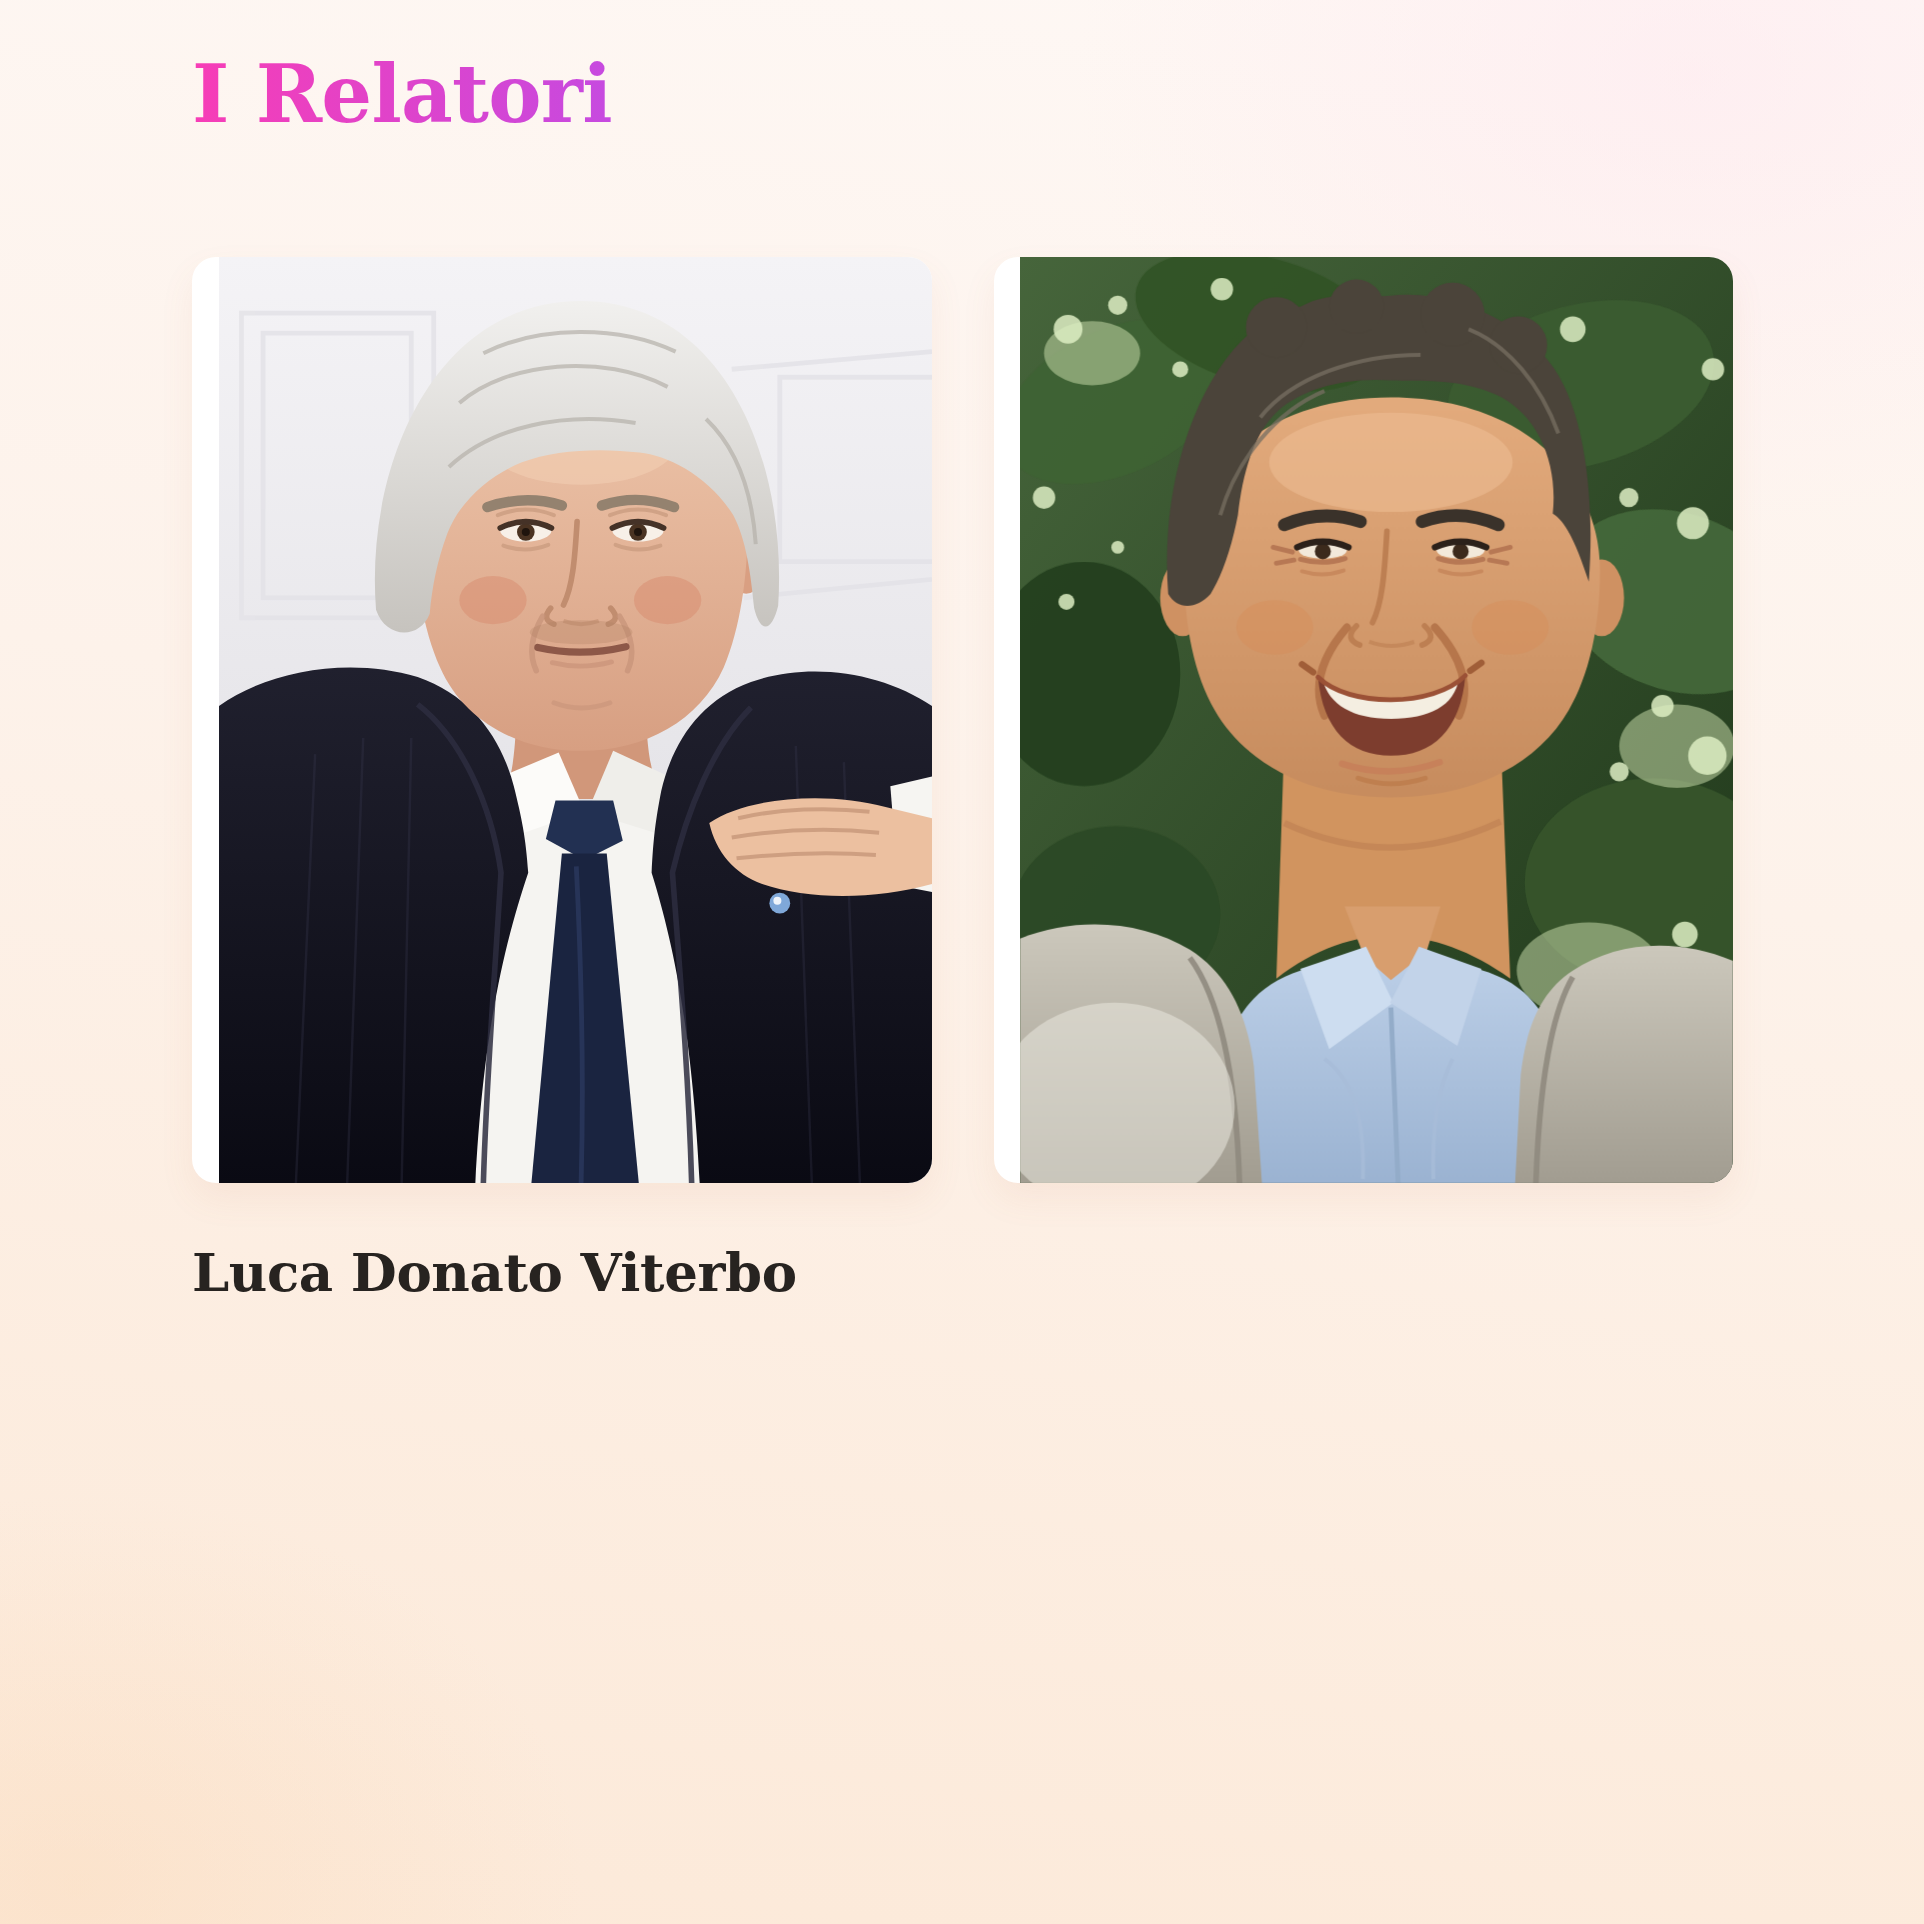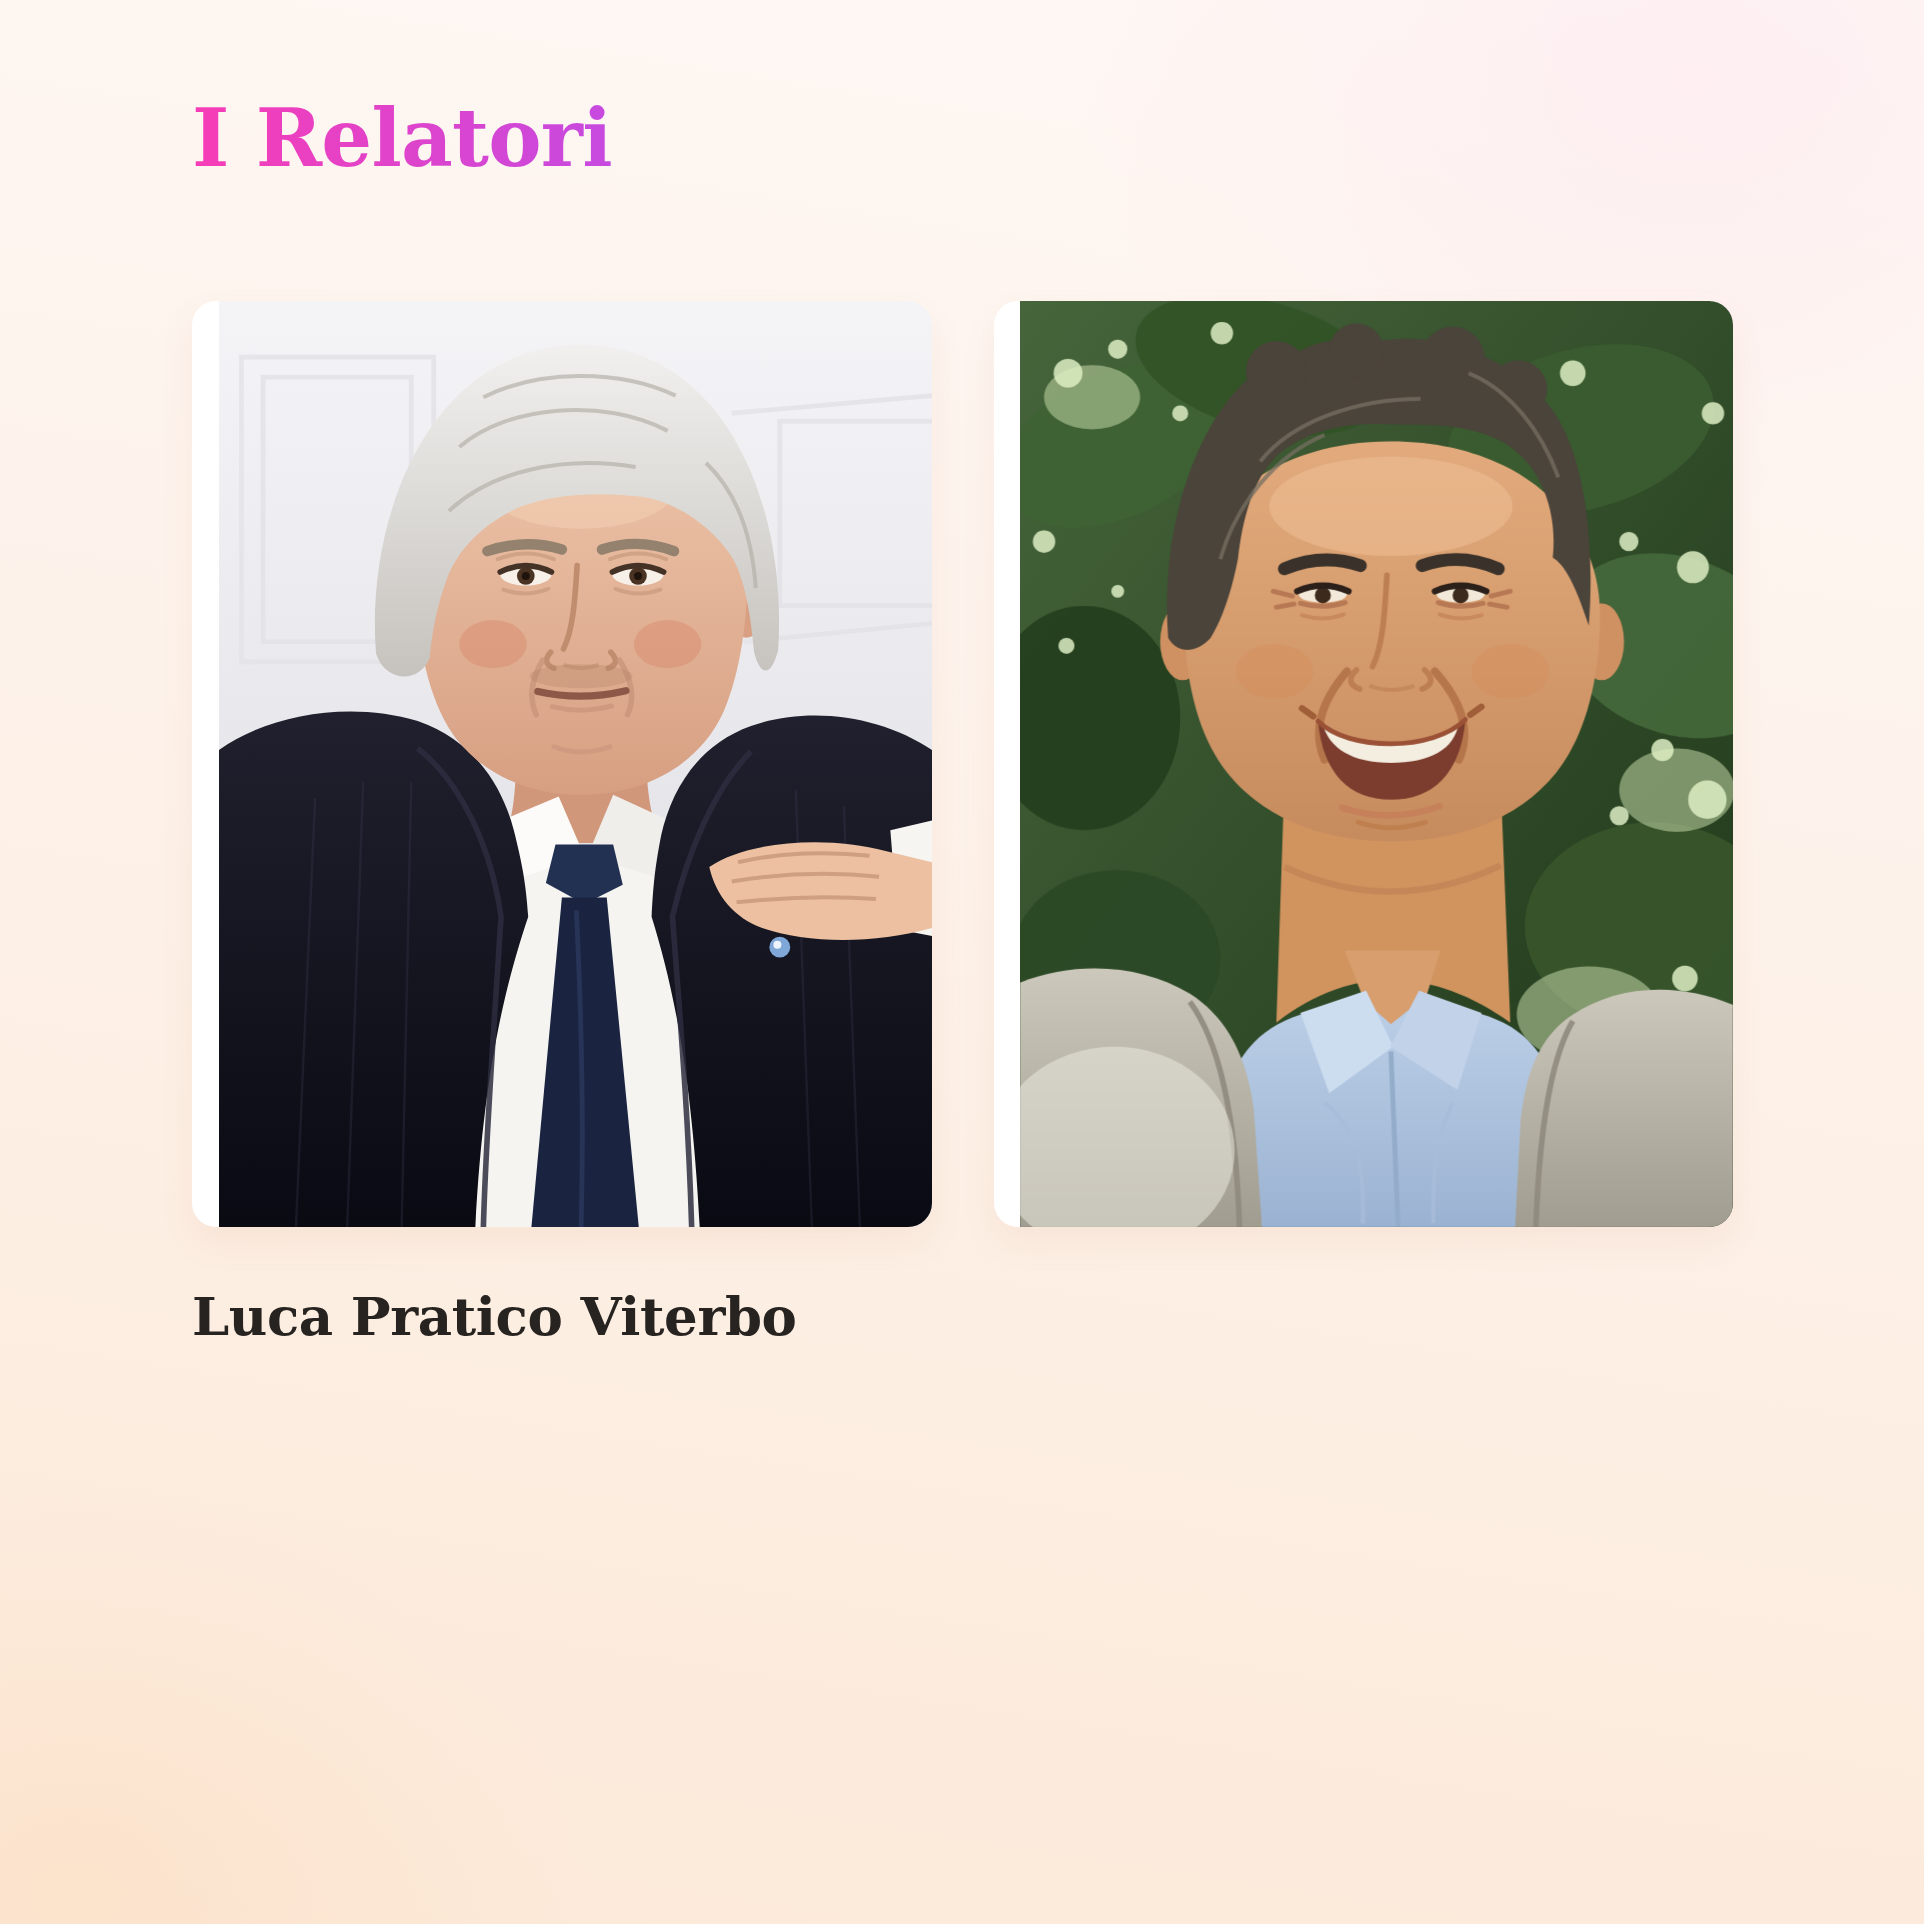--- a/index.html
+++ b/index.html
@@ -12,21 +12,21 @@
     padding: 0 192px 0 192px;
     background-image:
       radial-gradient(882px 642px at 88% 4%, rgba(255,228,238,.45), rgba(255,228,238,0) 70%),
       radial-gradient(722px 561px at 4% 98%, rgba(250,215,180,.35), rgba(250,215,180,0) 70%),
       linear-gradient(189deg, var(--background-top) 0%, #fdf2ea 42%, var(--background-bottom) 100%);
     font-family: "Liberation Sans", sans-serif;
   }
 
   .title {
     margin: 0;
-    padding-top: 95px;
+    padding-top: 51px;
     width: max-content;
     font-family: "DejaVu Serif", serif;
     font-weight: 700;
     font-size: 80px;
     line-height: 1.08;
     letter-spacing: -0.8px;
     background-image: linear-gradient(90deg, var(--title-gradient-start) 0%, var(--title-gradient-end) 100%);
     -webkit-background-clip: text;
     background-clip: text;
     color: transparent;
@@ -344,20 +344,20 @@
             <path d="M250,322 C270,252 320,192 380,167"></path>
             <path d="M560,90 C610,110 650,160 672,220"></path>
           </g>
         </svg>
       </div>
     </figure>
 
   </section>
 
   <section class="row">
-    <h2 class="name">Luca Pratico Viterbo</h2>
+    <h2 class="name">Luca Donato Viterbo</h2>
   </section>
 
   <section class="row">
   </section>
 
 </main>
 
 
 </body></html>

